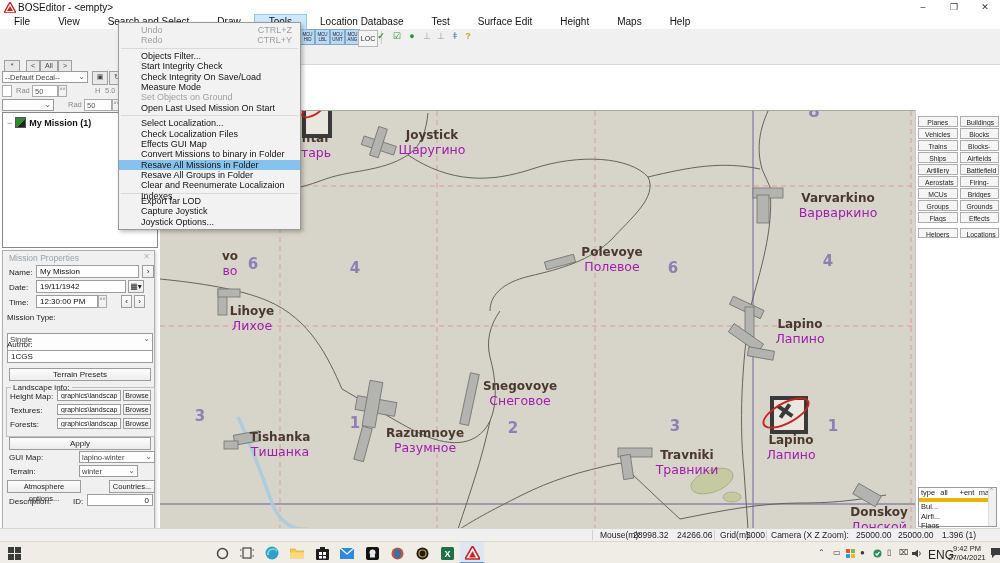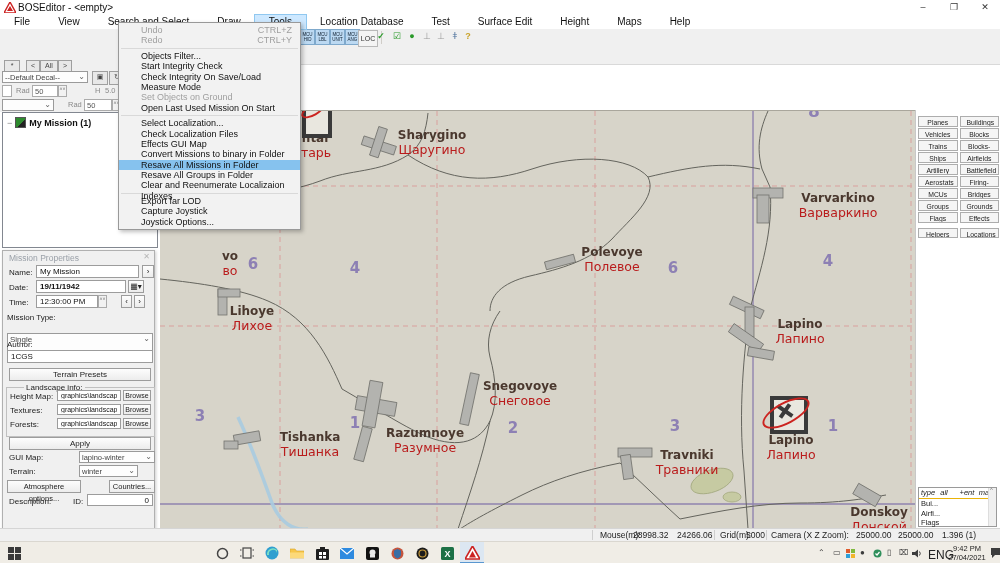--- a/index.html
+++ b/index.html
@@ -57,41 +57,41 @@
   .pfield{position:absolute;background:#fff;border:1px solid #9c9c9c;font-size:8px;color:#111;
           padding:0 3px;box-sizing:border-box;font-family:"Liberation Sans",sans-serif;}
   .pbtn{position:absolute;background:linear-gradient(#fdfdfd,#ececec);border:1px solid #9c9c9c;font-size:8px;
         color:#222;text-align:center;box-sizing:border-box;}
   .groupbox{position:absolute;border:1px solid #c0c0c0;}
   .grouplbl{position:absolute;font-size:8px;color:#222;background:#f0f0f0;padding:0 2px;}
   
   #map{left:160px;top:110px;width:755px;height:418px;background:#d7d4c9;overflow:hidden;z-index:1;border-top:1px solid #a9a69c;}
   .town{position:absolute;text-align:center;transform:translateX(-50%);white-space:nowrap;}
   .t-en{font-family:"DejaVu Sans",sans-serif;font-weight:bold;font-size:12px;color:#4a382e;line-height:14px;}
-  .t-ru{font-family:"DejaVu Sans",sans-serif;font-size:12.5px;color:#b91c1c;line-height:15px;}
+  .t-ru{font-family:"DejaVu Sans",sans-serif;font-size:12.5px;color:#a21caf;line-height:15px;}
   .gridnum{position:absolute;transform:translate(-50%,-50%);font-family:"DejaVu Sans",sans-serif;
            font-weight:bold;font-size:15px;color:#8d80b4;}
   #grid-big{position:absolute;left:358px;top:154px;transform:translate(-50%,-50%);font-family:"DejaVu Sans",sans-serif;
             font-weight:bold;font-size:46px;letter-spacing:4px;color:rgba(121,106,158,.85);}
   #grid-partial{position:absolute;left:648px;top:-10px;font-family:"DejaVu Sans",sans-serif;font-weight:bold;
             font-size:17px;color:#8d80b4;}
   #af-icon{position:absolute;left:610px;top:285px;width:30px;height:30px;border:4px solid #3a3a3a;background:#e9e7df;}
   #af-icon .ell{position:absolute;left:-14px;top:2px;width:48px;height:18px;border:2.5px solid #cc2420;
                 border-radius:50%;transform:rotate(-28deg);}
   #af-partial{position:absolute;left:142px;top:-7px;width:22px;height:26px;border:4px solid #3a3a3a;background:#e9e7df;}
   #af-partial .scrib{position:absolute;left:-6px;top:-4px;width:22px;height:8px;border:2px solid #cc2420;border-radius:50%;transform:rotate(-30deg);}
   
   #rightpanel{left:915px;top:110px;width:85px;height:418px;background:#fff;border-left:1px solid #c8c8c8;box-sizing:border-box;z-index:10;}
   #cat-grid{position:absolute;left:2px;top:6px;width:81px;}
   .catrow{display:flex;gap:2px;margin-bottom:1.5px;}
   .catbtn{flex:1;height:10.5px;background:#f5f5f5;border:1px solid #adadad;font-size:6.8px;line-height:9.5px;
           text-align:center;color:#222;overflow:hidden;box-sizing:border-box;}
   .catrow.last{margin-top:5px;}
   #obj-table{position:absolute;left:2px;top:377px;width:79px;height:40px;background:#fff;border:1px solid #9a9a9a;box-sizing:border-box;}
-  #obj-head{display:flex;border-bottom:1px solid #eab308;height:10px;font-style:italic;}
+  #obj-head{display:flex;border-bottom:4px solid #eab308;height:10px;}
   #obj-head span{font-size:7.5px;color:#222;line-height:10px;flex:1;padding-left:2px;}
   .objrow{font-size:7.5px;color:#222;line-height:9.5px;padding-left:2px;}
   #obj-scroll{position:absolute;right:0;top:0;width:7px;height:38px;background:#f0f0f0;border-left:1px solid #ddd;}
   #obj-scroll:before{content:"^";position:absolute;top:-1px;left:1px;font-size:6px;color:#777;}
   
   #statusbar{left:0;top:528px;width:1000px;height:13px;background:#f0f0f0;border-top:1px solid #d5d5d5;z-index:60;font-size:8.5px;color:#222;}
   .st{position:absolute;top:1px;line-height:11px;}
   .stsep{position:absolute;top:1px;width:1px;height:10px;background:#cfcfcf;}
   
   #taskbar{left:0;top:541px;width:1000px;height:22px;background:#f0ede6;border-top:1px solid #dad7d0;z-index:70;}
@@ -169,21 +169,21 @@
   </svg>
 
   <div id="grid-partial">8</div>
 
   <div id="map-labels">
       <div class="town" style="left: 156px; top: 20px;">
         <div class="t-en">ntar</div>
         <div class="t-ru">тарь</div>
       </div>
       <div class="town" style="left: 272px; top: 17px;">
-        <div class="t-en">Sharygino</div>
+        <div class="t-en">Joystick</div>
         <div class="t-ru">Шаругино</div>
       </div>
       <div class="town" style="left: 678px; top: 80px;">
         <div class="t-en">Varvarkino</div>
         <div class="t-ru">Варваркино</div>
       </div>
       <div class="town" style="left: 452px; top: 134px;">
         <div class="t-en">Polevoye</div>
         <div class="t-ru">Полевое</div>
       </div>
@@ -200,21 +200,21 @@
         <div class="t-ru">Лапино</div>
       </div>
       <div class="town" style="left: 360px; top: 268px;">
         <div class="t-en">Snegovoye</div>
         <div class="t-ru">Снеговое</div>
       </div>
       <div class="town" style="left: 265px; top: 315px;">
         <div class="t-en">Razumnoye</div>
         <div class="t-ru">Разумное</div>
       </div>
-      <div class="town" style="left: 150px; top: 319px;">
+      <div class="town" style="left: 120px; top: 319px;">
         <div class="t-en">Tishanka</div>
         <div class="t-ru">Тишанка</div>
       </div>
       <div class="town" style="left: 527px; top: 337px;">
         <div class="t-en">Travniki</div>
         <div class="t-ru">Травники</div>
       </div>
       <div class="town" style="left: 631px; top: 322px;">
         <div class="t-en">Lapino</div>
         <div class="t-ru">Лапино</div>
@@ -482,41 +482,41 @@
 
 <div id="props" class="abs">
   <span class="ttl">Mission Properties</span>
   <span class="closex">✕</span>
 
   <span class="plbl" style="left:6px;top:17px">Name:</span>
   <input class="pfield" style="left: 33px; top: 14px; width: 103px; height: 13px;" readonly="" value="My Mission">
   <span class="pbtn" style="left:139px;top:14px;width:12px;height:13px;line-height:12px">›</span>
 
   <span class="plbl" style="left:6px;top:32px">Date:</span>
-  <input class="pfield" style="left: 33px; top: 29px; width: 90px; height: 13px; font-weight: bold;" readonly="" value="19/11/1942">
+  <input class="pfield" style="left: 33px; top: 29px; width: 90px; height: 13px;" readonly="" value="19/11/1942">
   <span class="pbtn" style="left:125px;top:29px;width:16px;height:13px;line-height:12px">▦▾</span>
 
   <span class="plbl" style="left:6px;top:47px">Time:</span>
   <input class="pfield" style="left: 33px; top: 44px; width: 62px; height: 13px;" readonly="" value="12:30:00 PM">
   <span class="spin" style="left:95px;top:44px;height:13px">˄˅</span>
   <span class="pbtn" style="left:118px;top:44px;width:11px;height:13px;line-height:12px">‹</span>
   <span class="pbtn" style="left:131px;top:44px;width:11px;height:13px;line-height:12px">›</span>
 
   <span class="plbl" style="left:4px;top:62px">Mission Type:</span>
   <div class="mini-select" style="left:4px;top:82px;width:146px;height:26px;font-size:8px">
     <span>Single</span>
   </div>
 
   <span class="plbl" style="left:4px;top:89px">Author:</span>
   <input class="pfield" style="left: 4px; top: 99px; width: 146px; height: 13px;" readonly="" value="1CGS">
 
   <span class="pbtn" style="left:6px;top:117px;width:142px;height:13px;line-height:12px">Terrain Presets</span>
 
   <div class="groupbox" style="left:3px;top:136px;width:147px;height:48px"></div>
-  <span class="grouplbl" style="left:21px;top:132px">Landscape info:</span>
+  <span class="grouplbl" style="left:8px;top:132px">Landscape info:</span>
 
   <span class="plbl" style="left:7px;top:141px">Height Map:</span>
   <input class="pfield" style="left: 54px; top: 139px; width: 64px; height: 11px; font-size: 7px;" readonly="" value="graphics\landscape\height.h">
   <span class="pbtn" style="left:120px;top:139px;width:28px;height:11px;line-height:10px;font-size:7px">Browse</span>
 
   <span class="plbl" style="left:7px;top:155px">Textures:</span>
   <input class="pfield" style="left: 54px; top: 153px; width: 64px; height: 11px; font-size: 7px;" readonly="" value="graphics\landscape\texture">
   <span class="pbtn" style="left:120px;top:153px;width:28px;height:11px;line-height:10px;font-size:7px">Browse</span>
 
   <span class="plbl" style="left:7px;top:169px">Forests:</span>

